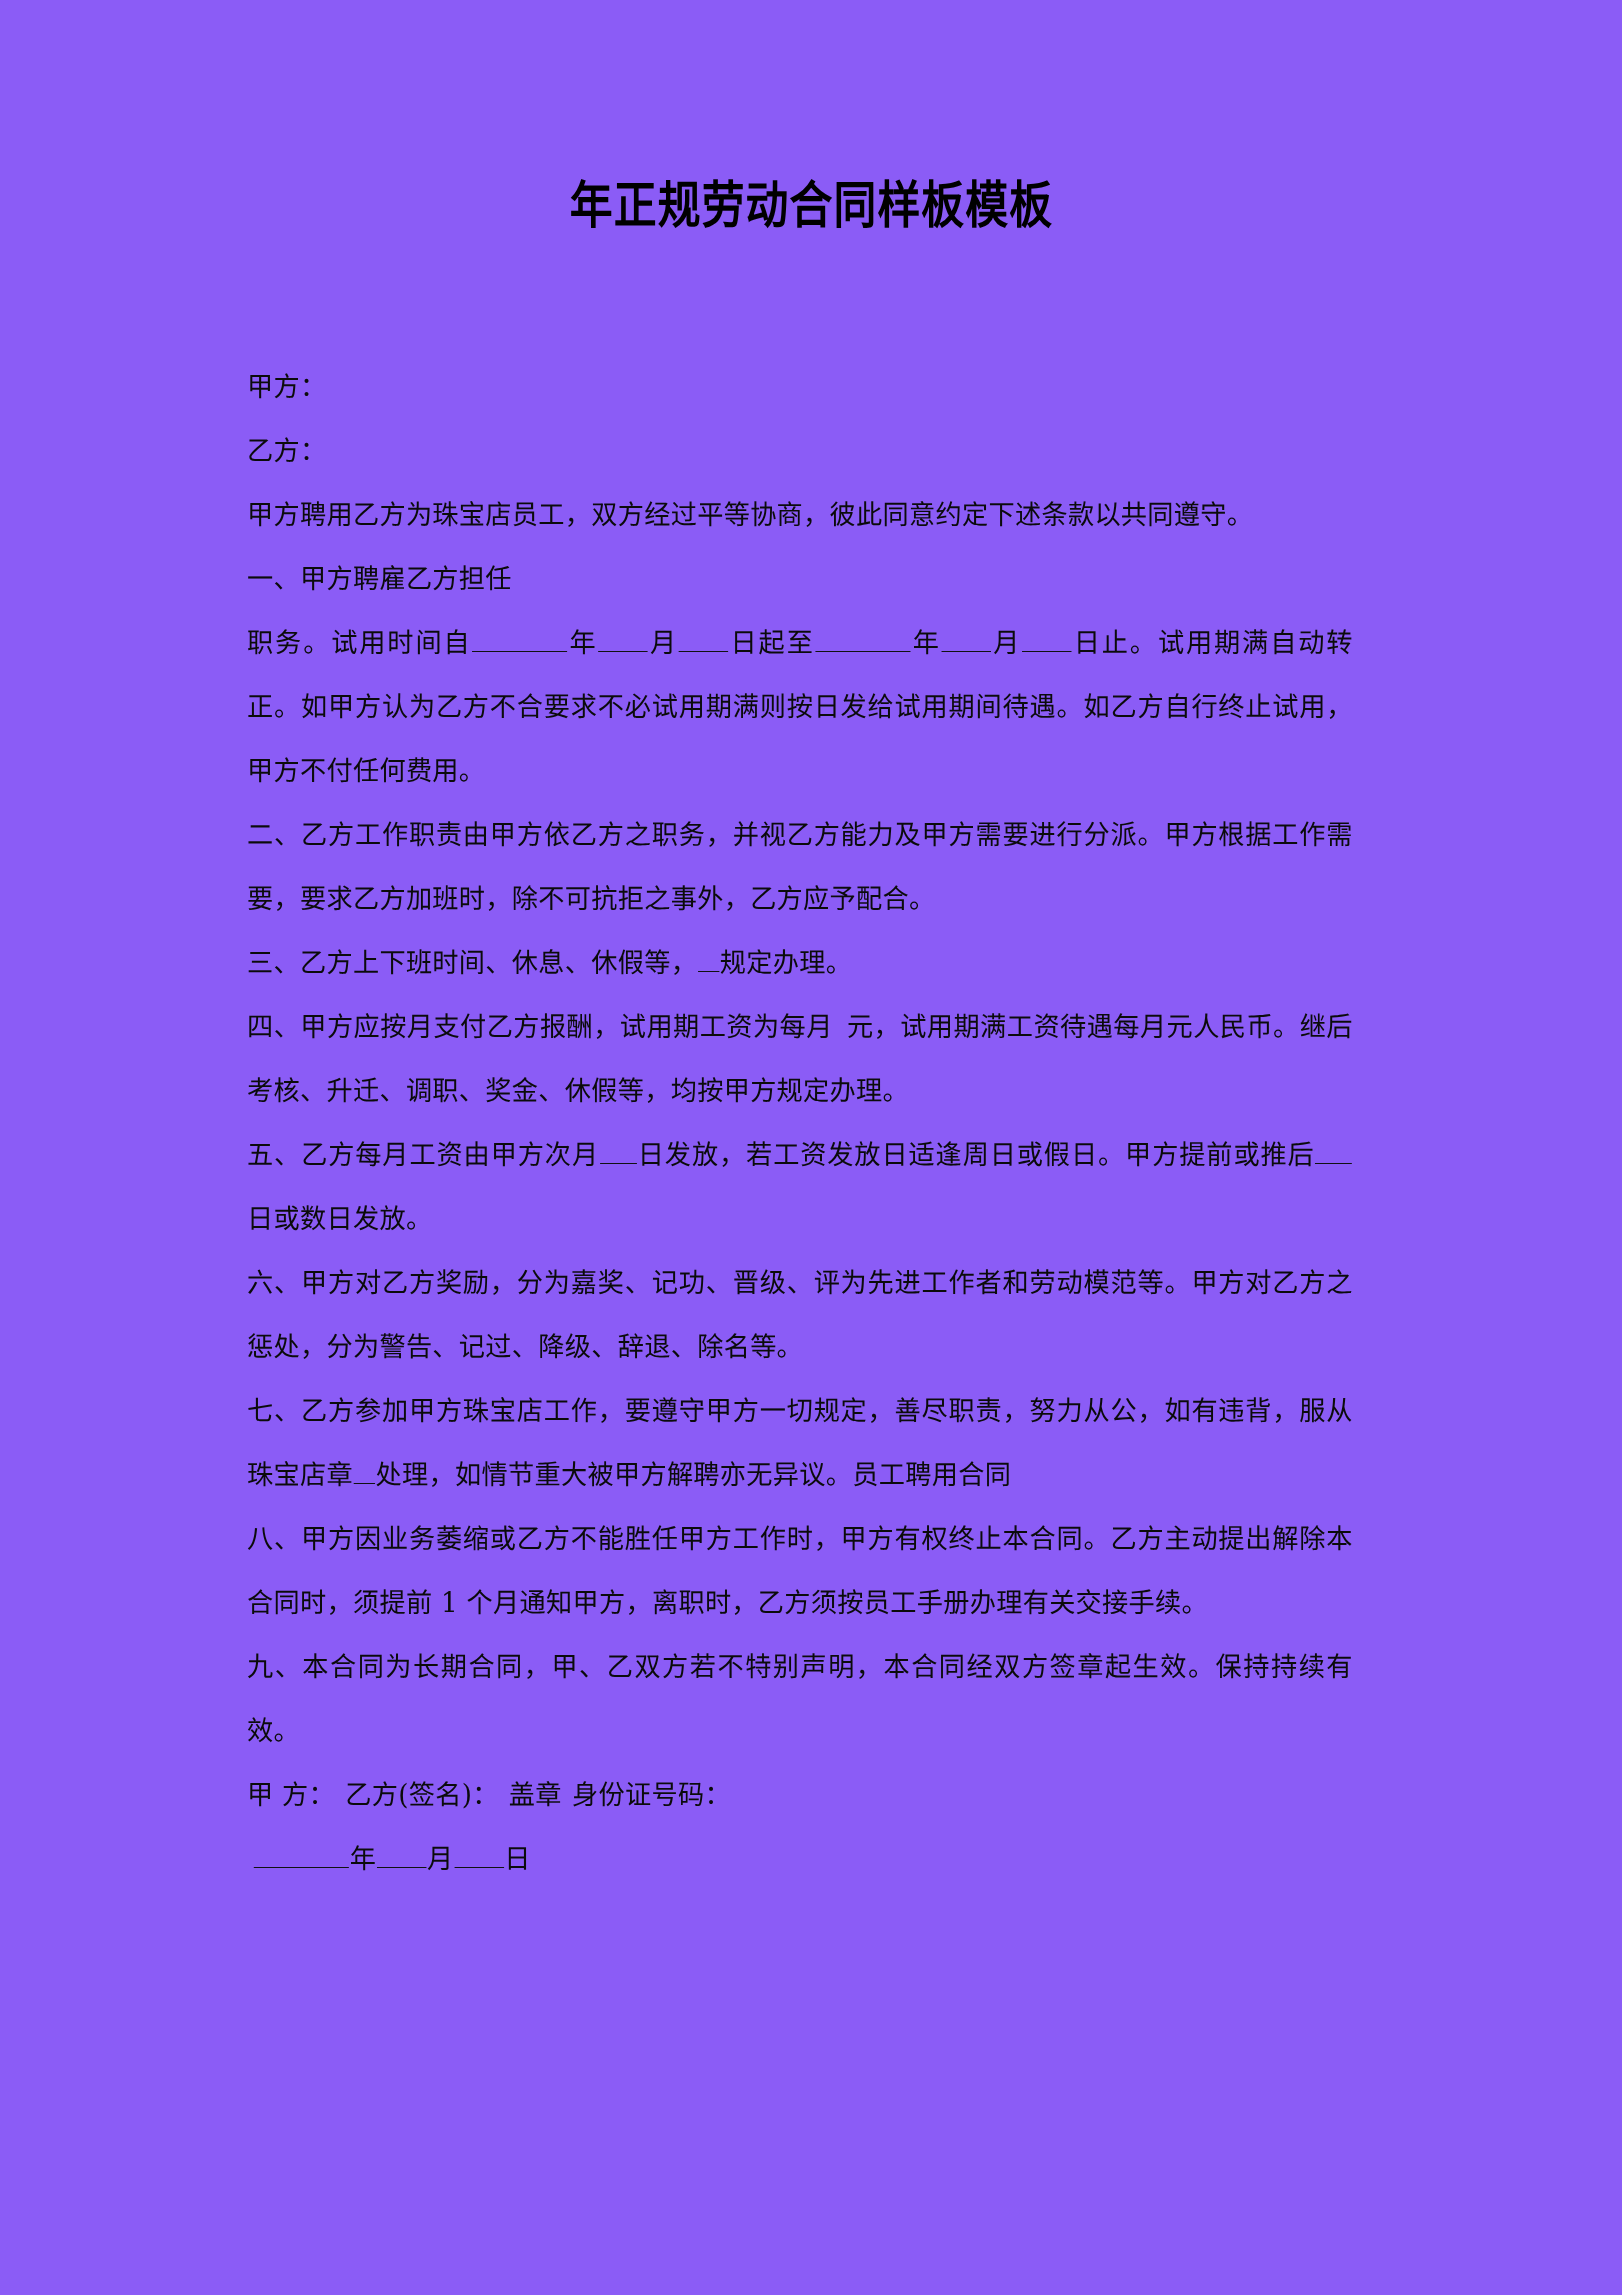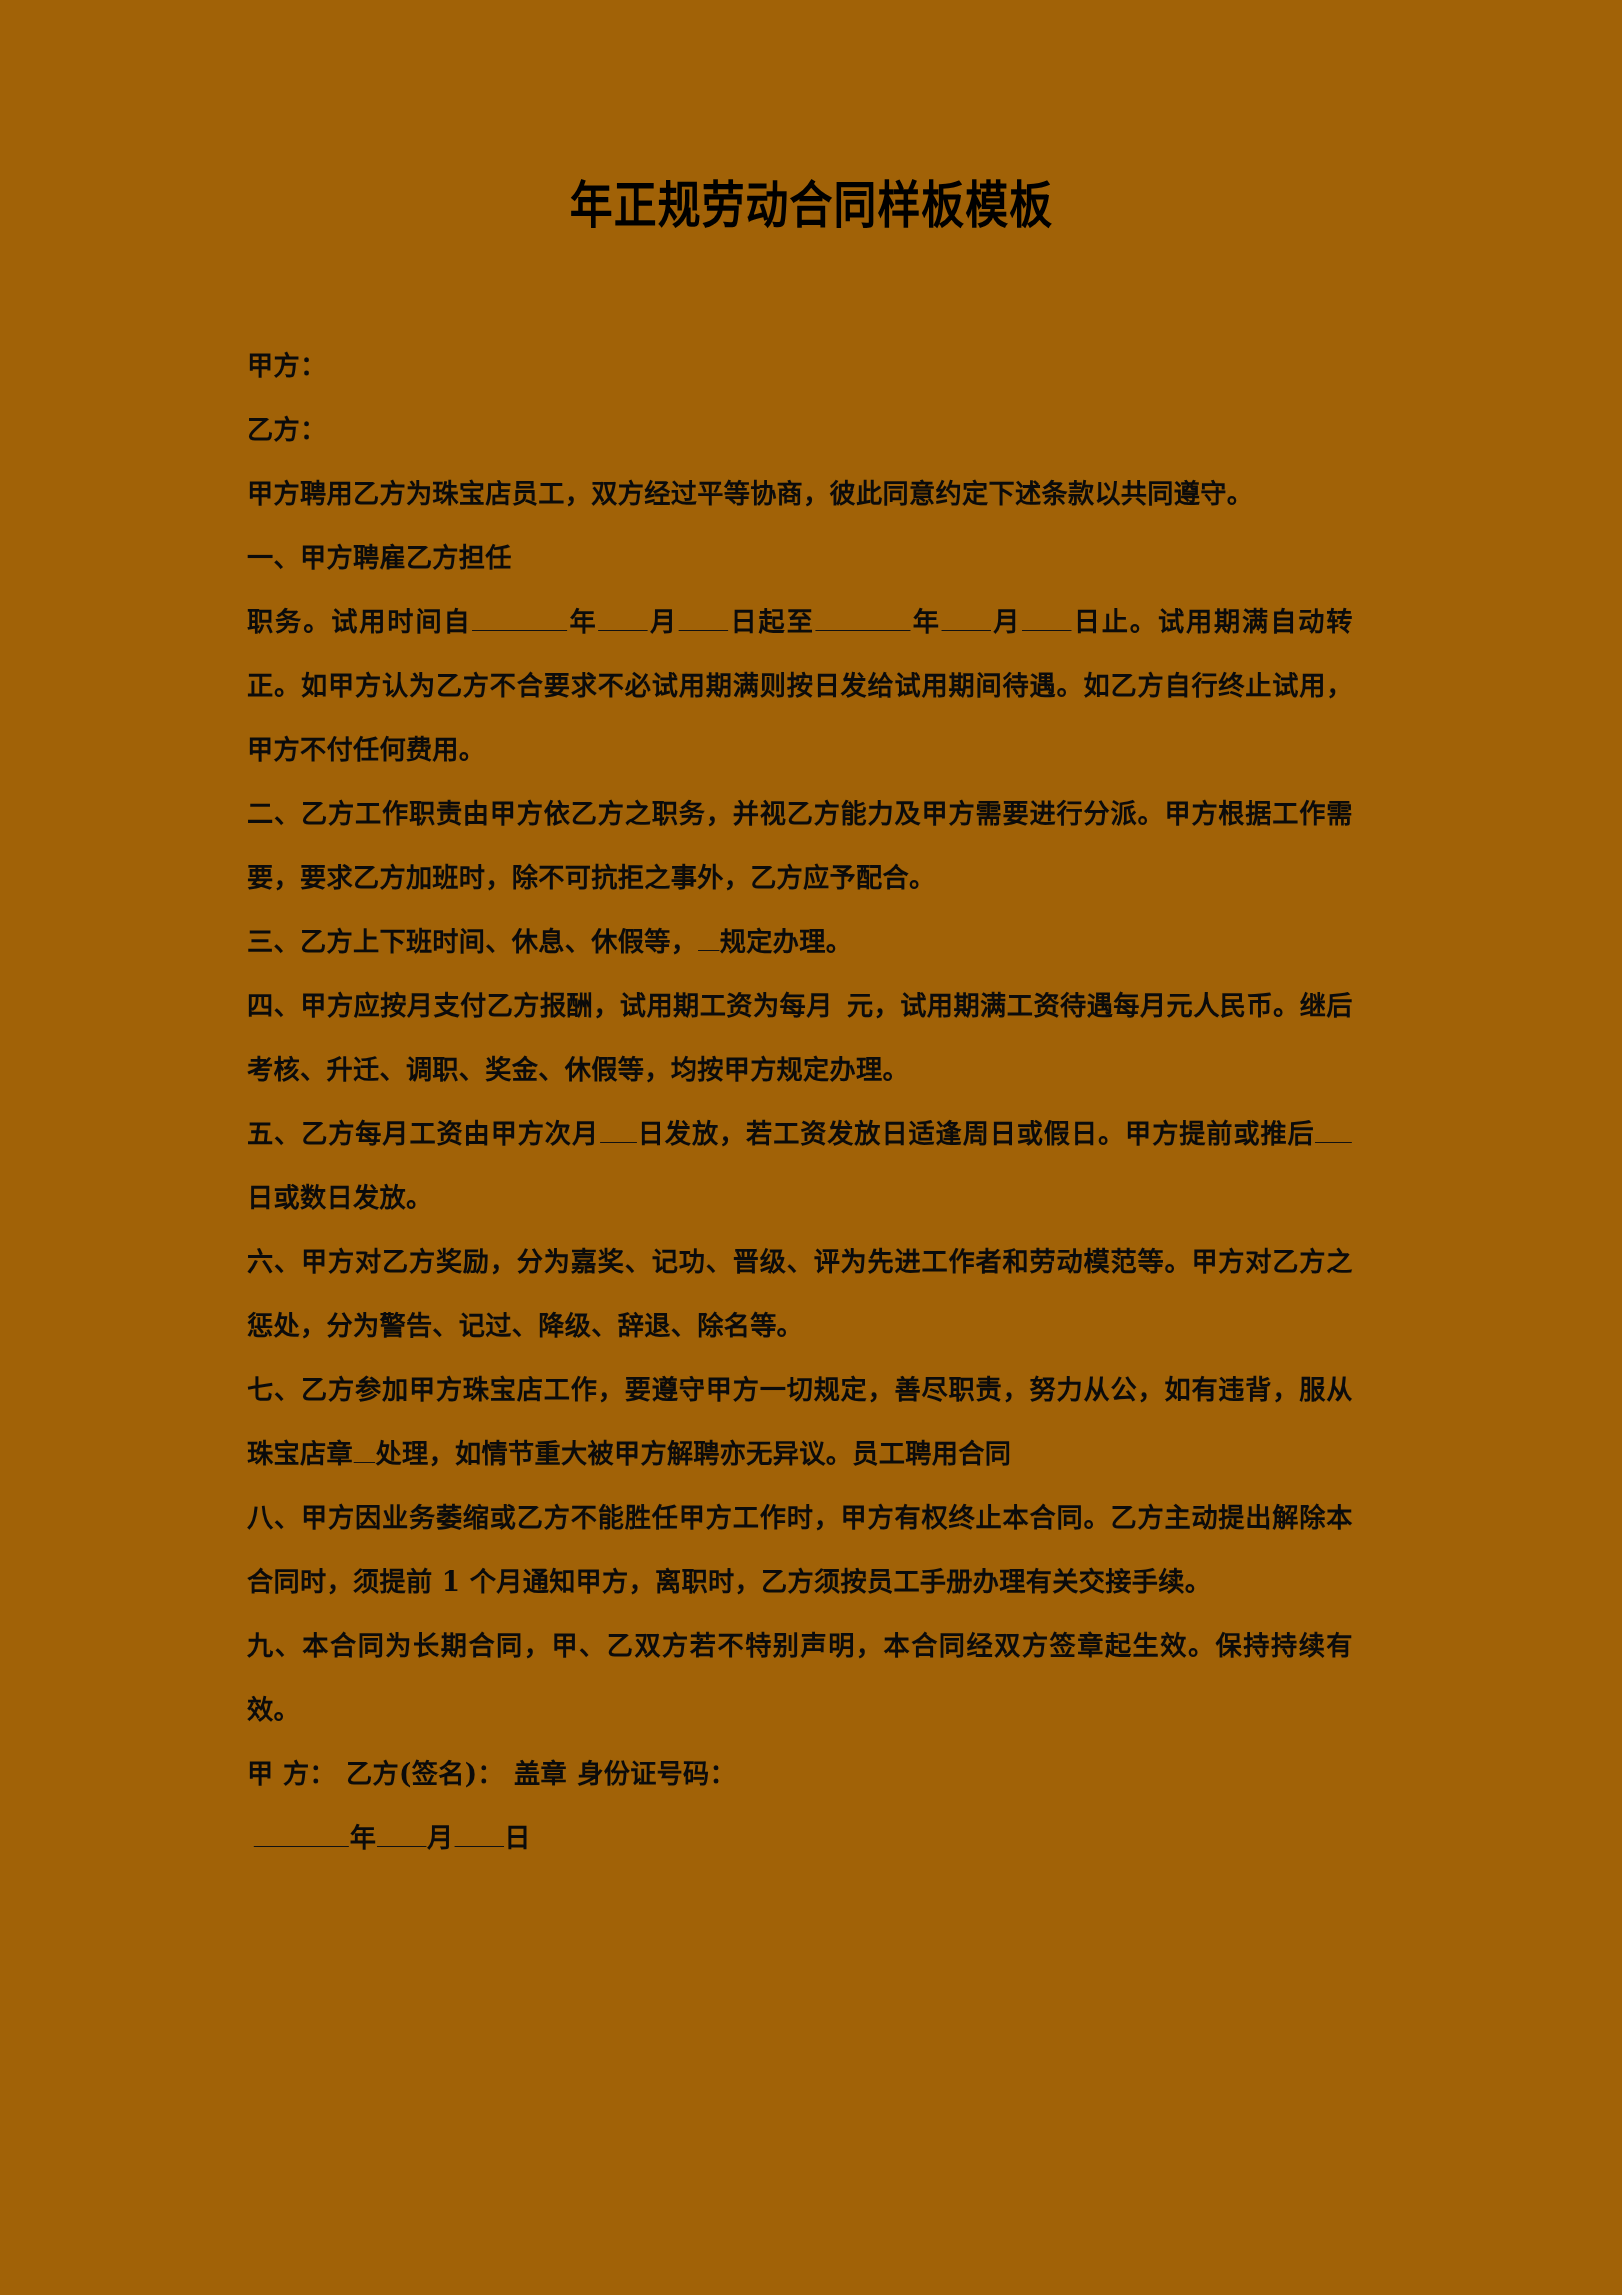--- a/index.html
+++ b/index.html
@@ -6,21 +6,21 @@
   html, body {
     margin: 0;
     padding: 0;
     background: #ffffff;
   }
 
   .page {
     position: relative;
     width: 1623px;
     height: 2295px;
-    background: #a16207;
+    background: #8b5cf6;
     box-sizing: border-box;
     font-family: "DejaVu Serif", "Liberation Serif", serif;
     overflow: hidden;
   }
 
   
   .doc-title {
     position: absolute;
     top: 178px;
     left: 0;
@@ -34,23 +34,22 @@
     color: #000000;
     transform: scaleX(0.84);
     transform-origin: center center;
     white-space: nowrap;
   }
 
   
   .body-block {
     position: absolute;
     left: 247px;
-    top: 334px;
+    top: 355px;
     width: 1140px;
-    font-weight: bold;
   }
 
   .para {
     font-size: 27px;
     line-height: 64px;
     color: #0b0b0b;
     text-align: justify;
     text-justify: inter-ideograph;
     letter-spacing: 0.3px;
     margin: 0;

